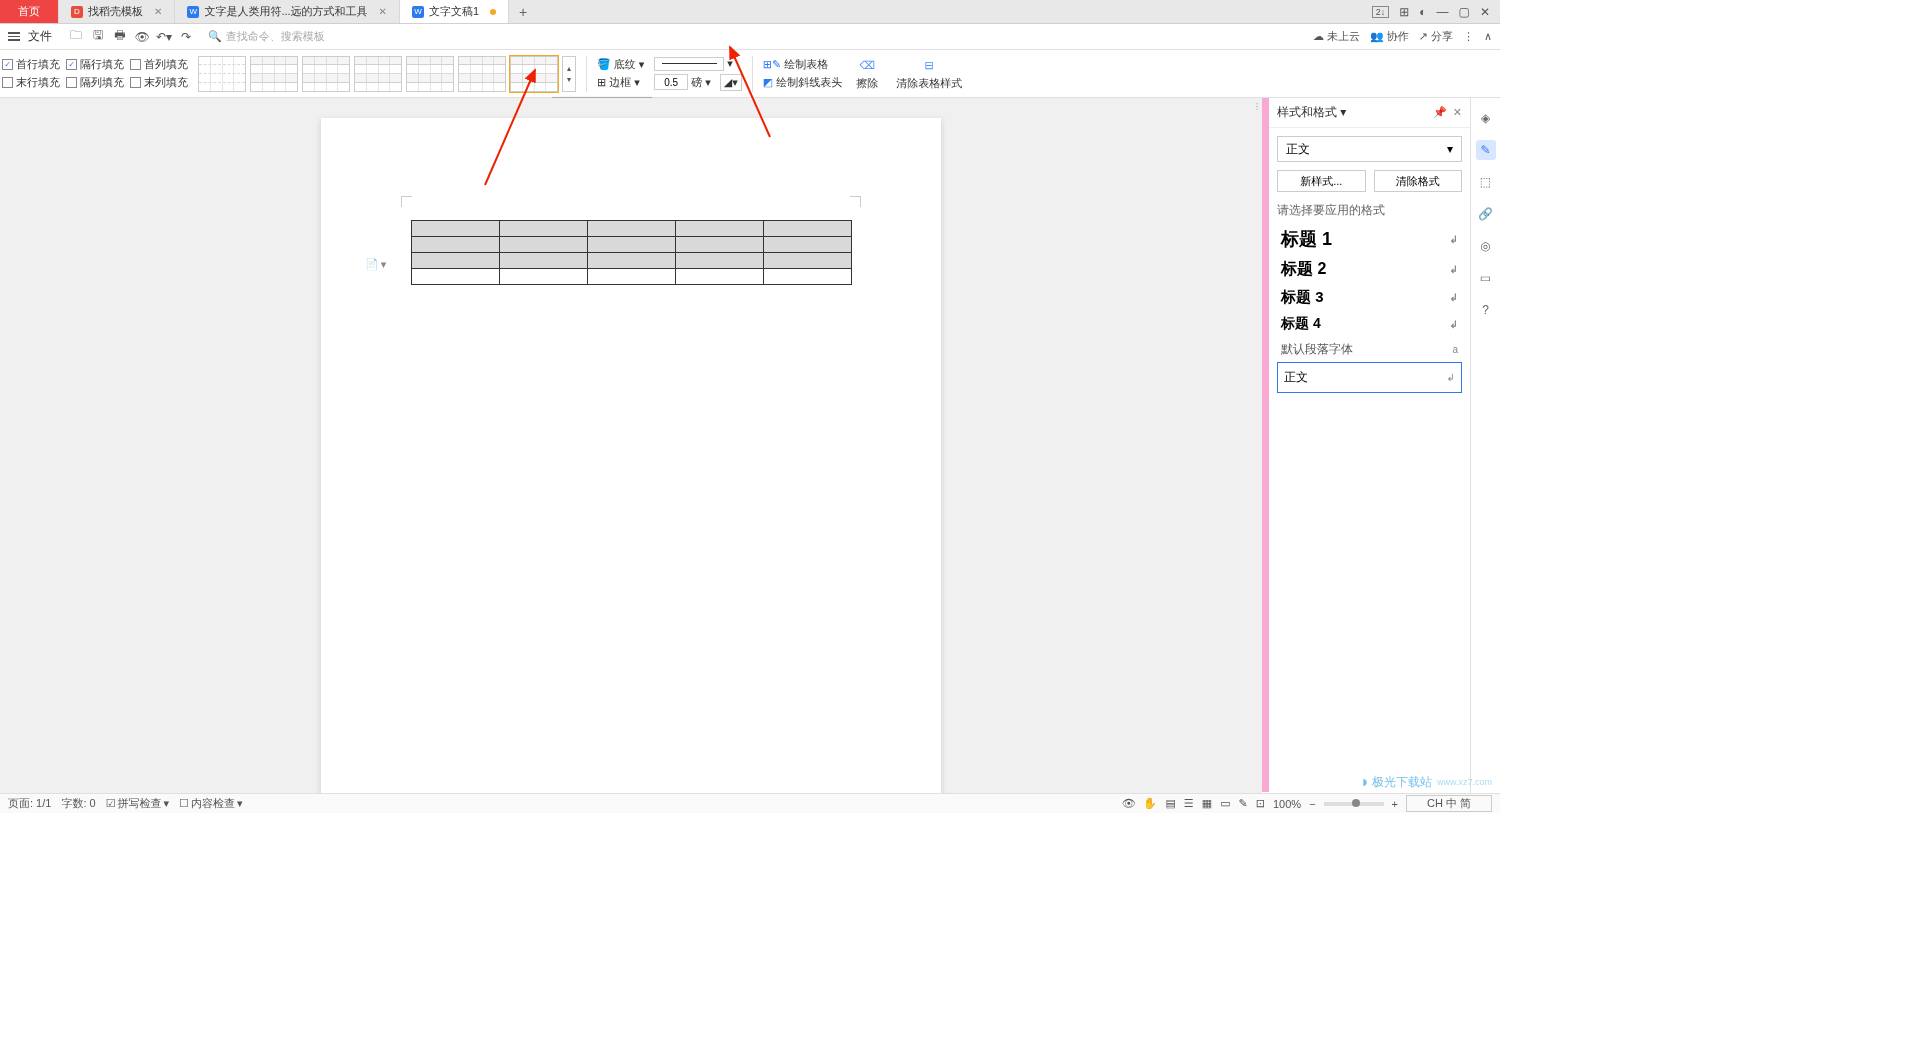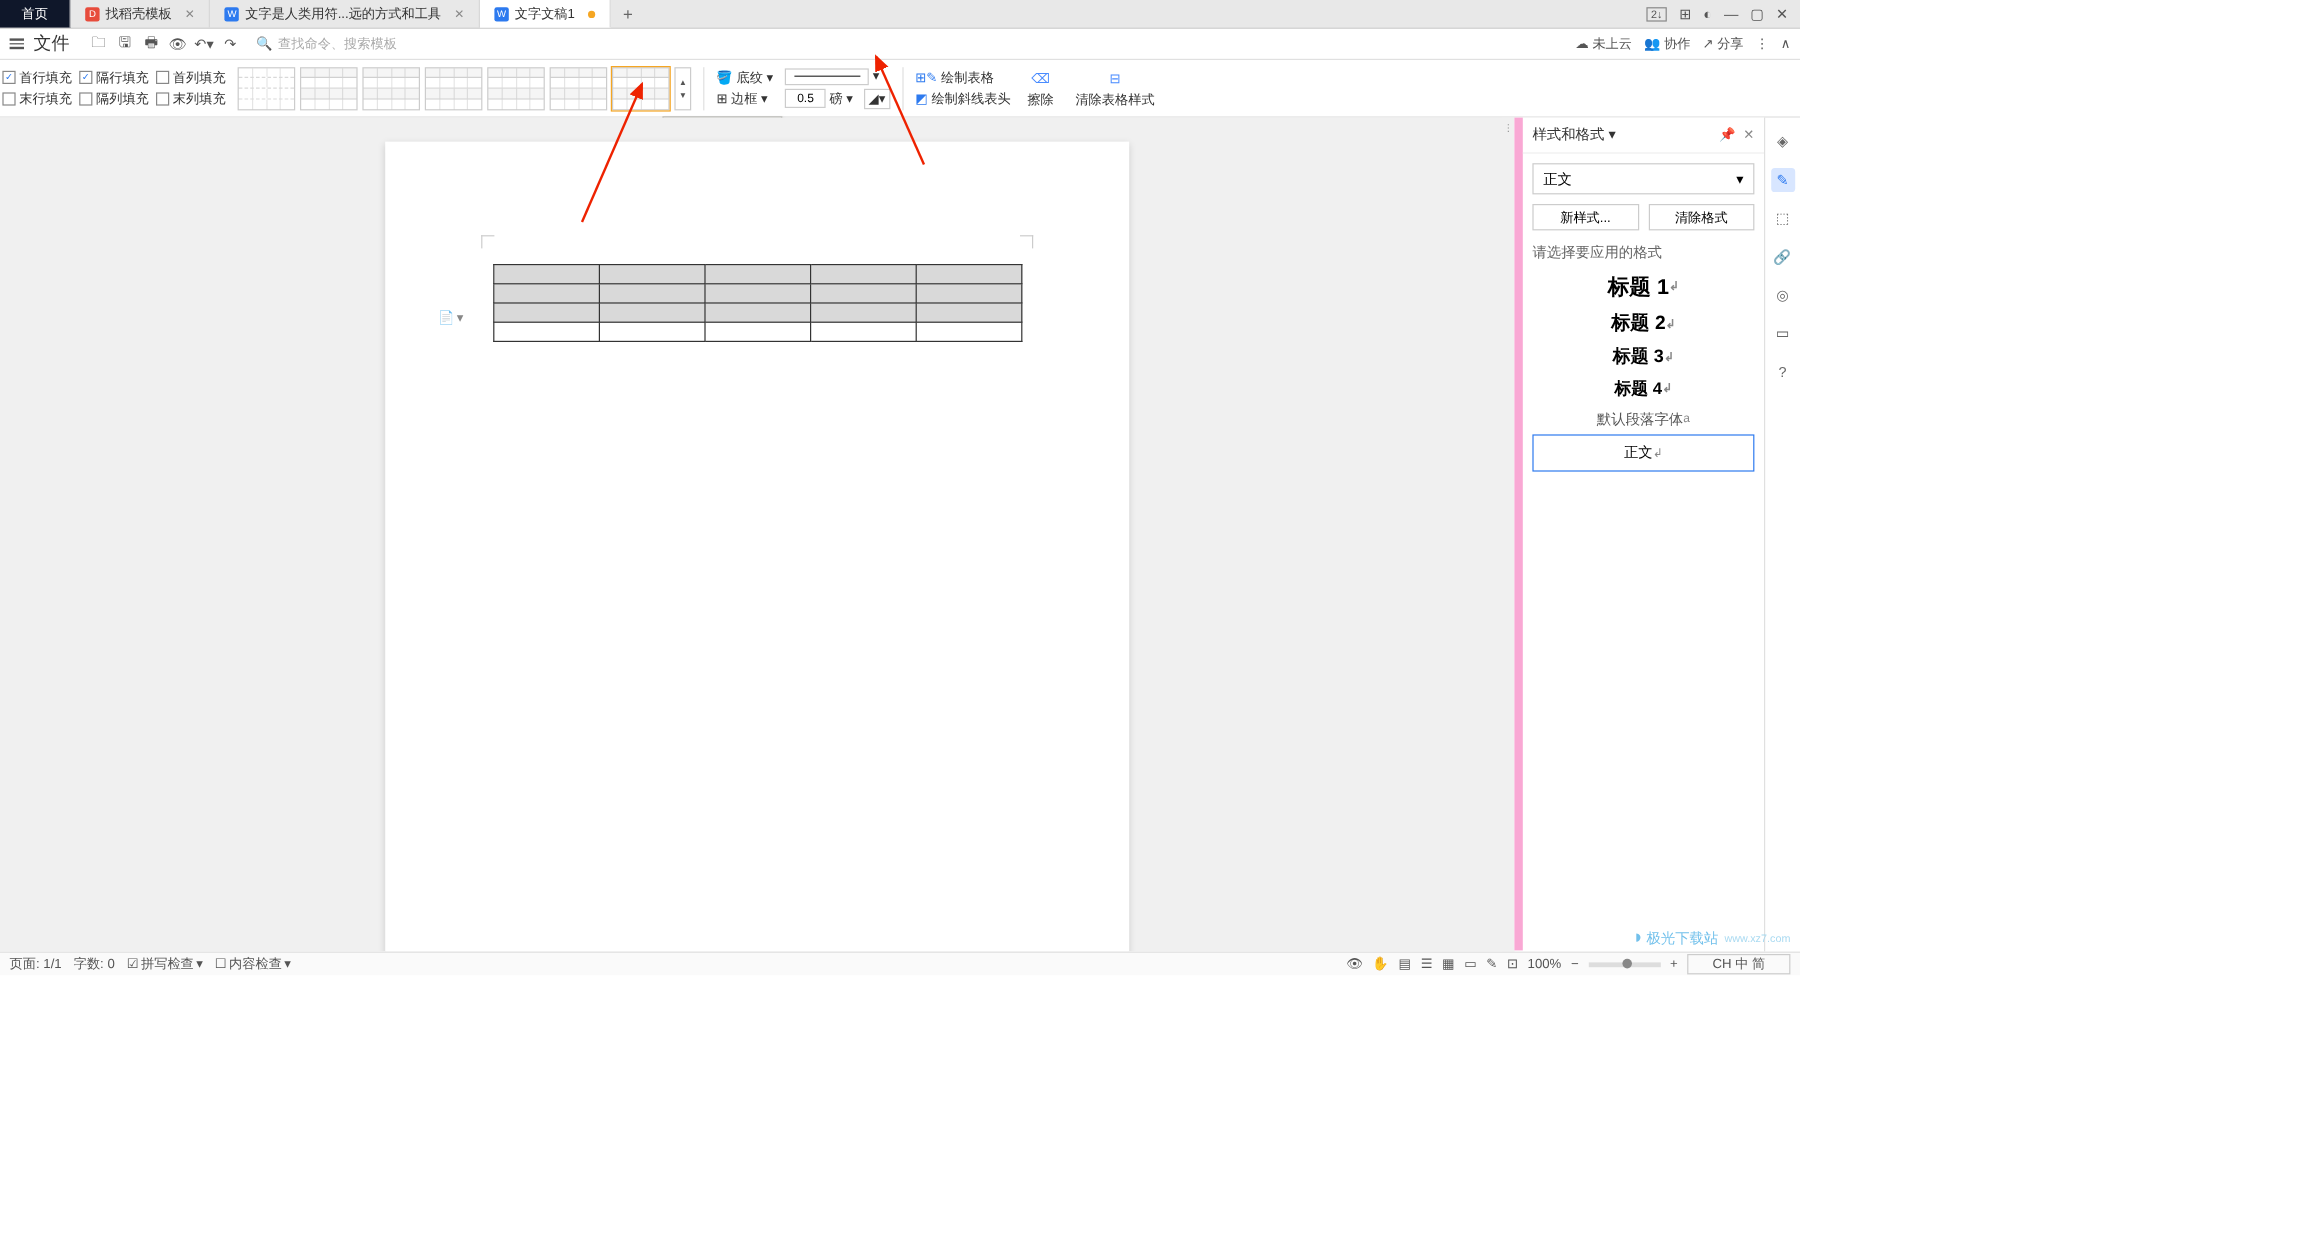--- a/index.html
+++ b/index.html
@@ -1,35 +1,35 @@
 <!DOCTYPE html>
 <html><head>
 <meta charset="utf-8">
 <style>
 * { margin: 0; padding: 0; box-sizing: border-box; font-family: "Microsoft YaHei", Arial, sans-serif; }
 body { background: #fff; overflow: hidden; width: 1500px; height: 813px; position: relative; font-size: 12px; }
 
 
 .tab-bar { height: 24px; background: #e8e8e8; display: flex; align-items: stretch; border-bottom: 1px solid #d0d0d0; }
 .tab { display: flex; align-items: center; padding: 0 12px; gap: 5px; font-size: 11px; color: #333; border-right: 1px solid #d8d8d8; cursor: pointer; position: relative; }
-.tab.home { background: #0f172a; color: #fff; padding: 0 18px; }
+.tab.home { background: #ef4444; color: #fff; padding: 0 18px; }
 .tab.active { background: #fff; }
 .tab-icon { width: 12px; height: 12px; display: inline-flex; align-items: center; justify-content: center; }
 .tab-close { color: #888; font-size: 10px; margin-left: 6px; }
 .tab-dot { width: 6px; height: 6px; background: #f5a623; border-radius: 50%; margin-left: 6px; }
 .tab-add { padding: 0 10px; color: #666; font-size: 14px; cursor: pointer; display: flex; align-items: center;}
 .win-controls { margin-left: auto; display: flex; align-items: center; gap: 10px; padding: 0 10px; color: #555; }
 .win-btn { cursor: pointer; font-size: 12px; }
 
 
 .menu-bar { height: 26px; display: flex; align-items: center; border-bottom: 1px solid #e0e0e0; padding: 0 8px; gap: 2px;}
 .menu-left { display: flex; align-items: center; gap: 8px;}
 .hamburger { display: flex; flex-direction: column; gap: 2px; cursor: pointer;}
 .hamburger span { width: 12px; height: 1.5px; background: #555; }
-.file-menu { font-size: 15px; color: #333; cursor: pointer; margin-right: 4px;}
+.file-menu { font-size: 12px; color: #333; cursor: pointer; margin-right: 4px;}
 .qat { display: flex; gap: 6px; align-items: center; margin-left: 4px;}
 .qat-btn { width: 16px; height: 16px; display: flex; align-items: center; justify-content: center; cursor: pointer; color: #555;}
 .menu-tabs { display: flex; gap: 2px; margin-left: 20px;}
 .menu-tab { padding: 4px 10px; font-size: 12px; color: #333; cursor: pointer; }
 .menu-tab.tool { color: #2d7aef; }
 .menu-tab.active-pill { background: #2d7aef; color: #fff; border-radius: 10px; padding: 2px 10px; }
 .search-box { margin-left: 12px; display: flex; align-items: center; color: #aaa; font-size: 11px; gap: 4px;}
 .menu-right { margin-left: auto; display: flex; align-items: center; gap: 10px; font-size: 11px; color: #555;}
 .menu-right .item { display: flex; align-items: center; gap: 3px; cursor: pointer;}
 
@@ -89,21 +89,21 @@
 
 .side-panel { position: absolute; top: 98px; right: 30px; width: 208px; bottom: 21px; border-left: 7px solid #f9a8d4; background: #fff; display: flex; flex-direction: column; font-size: 12px;}
 .sp-header { display: flex; align-items: center; padding: 6px 8px; border-bottom: 1px solid #eee;}
 .sp-header .ttl { flex: 1; color: #333;}
 .sp-header .ico { cursor: pointer; color: #888; margin-left: 6px; font-size: 11px;}
 .sp-select { margin: 8px; height: 26px; border: 1px solid #ccc; display: flex; align-items: center; padding: 0 8px; justify-content: space-between; cursor: pointer;}
 .sp-btns { display: flex; gap: 8px; padding: 0 8px;}
 .sp-btn { flex: 1; height: 22px; border: 1px solid #ccc; display: flex; align-items: center; justify-content: center; cursor: pointer; font-size: 11px;}
 .sp-label { padding: 10px 8px 4px; color: #666; font-size: 12px;}
 .style-list { flex: 1; overflow: auto; padding: 0 8px;}
-.style-item { display: flex; align-items: center; justify-content: center; padding: 4px 4px; cursor: pointer;}
+.style-item { display: flex; align-items: center; justify-content: space-between; padding: 4px 4px; cursor: pointer;}
 .style-item.h { font-weight: bold;}
 .style-item.h1 { font-size: 18px;}
 .style-item.h2 { font-size: 16px;}
 .style-item.h3 { font-size: 15px;}
 .style-item.h4 { font-size: 14px;}
 .style-item .mk { color: #888; font-size: 10px;}
 .style-item.default { font-size: 12px; color: #555;}
 .style-item.body-sel { border: 1px solid #2d7aef; padding: 6px;}
 .sp-footer { border-top: 1px solid #eee; padding: 6px 8px; display: flex; flex-direction: column; gap: 6px;}
 .sp-footer .row { display: flex; align-items: center; gap: 6px;}

